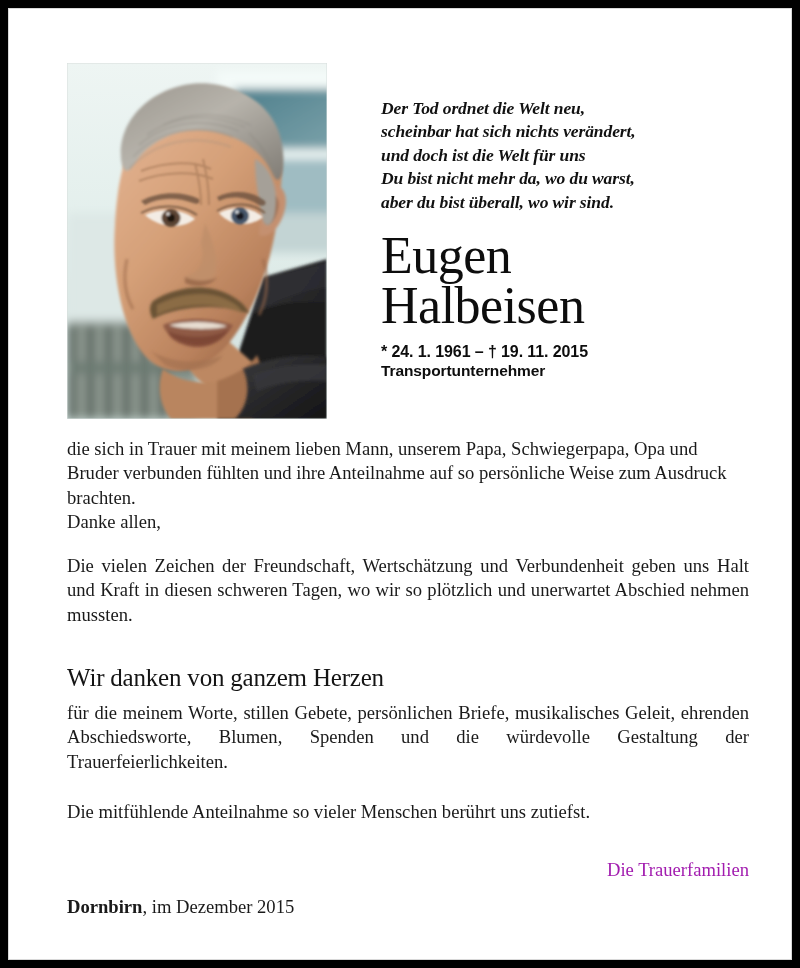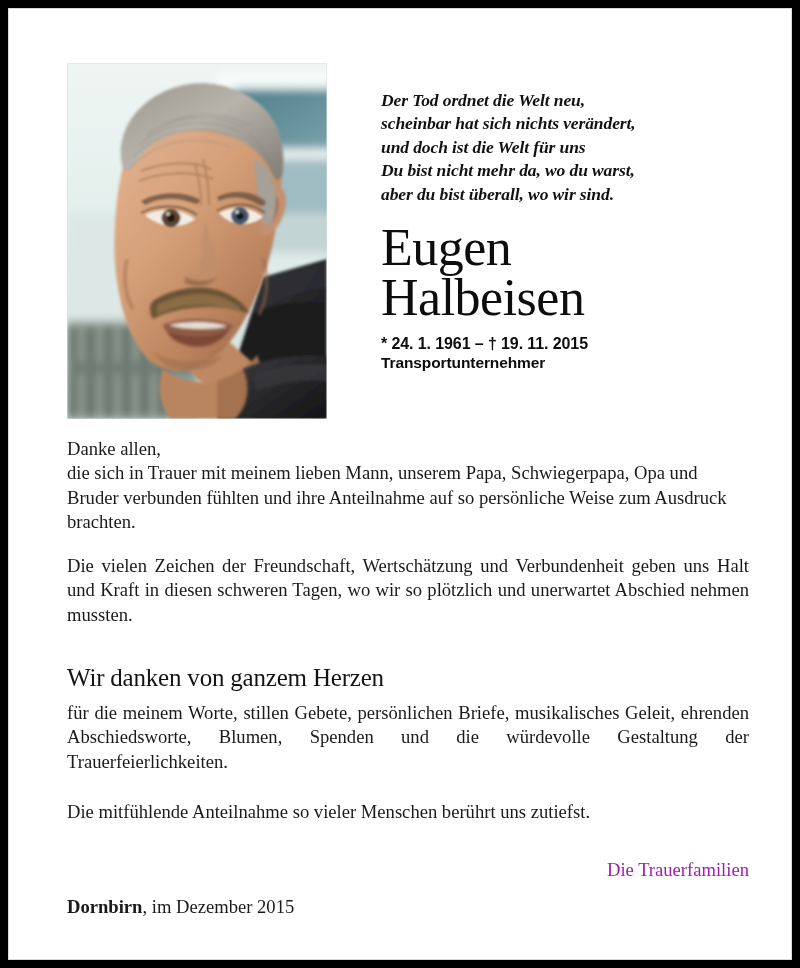--- a/index.html
+++ b/index.html
@@ -48,21 +48,21 @@
     width: 260px;
     height: 356px;
     overflow: hidden;
     background: #cfd9d6;
   }
   .photo svg { display: block; width: 100%; height: 100%; }
 
   .headblock {
     position: absolute;
     left: 372px;
-    top: 80px;
+    top: 88px;
     width: 370px;
   }
 
   .quote {
     font-family: "Liberation Serif", "DejaVu Serif", serif;
     font-style: italic;
     font-weight: 700;
     font-size: 17.5px;
     line-height: 23.4px;
     color: #111111;
@@ -317,22 +317,22 @@
           <span class="ln">Halbeisen</span>
         </div>
 
         <div class="dates">* 24. 1. 1961 – † 19. 11. 2015</div>
         <div class="role">Transportunternehmer</div>
       </div>
     </div>
 
     <div class="body">
 
+      <p class="p">die sich in Trauer mit meinem lieben Mann, unserem Papa, Schwiegerpapa, Opa und Bruder verbunden fühlten und ihre Anteilnahme auf so persönliche Weise zum Ausdruck brachten.</p>
       <p class="p">Danke allen,</p>
-      <p class="p">die sich in Trauer mit meinem lieben Mann, unserem Papa, Schwiegerpapa, Opa und Bruder verbunden fühlten und ihre Anteilnahme auf so persönliche Weise zum Ausdruck brachten.</p>
 
       <div class="gap-a"></div>
 
       <p class="p justify">Die vielen Zeichen der Freundschaft, Wertschätzung und Verbundenheit geben uns Halt und Kraft in diesen schweren Tagen, wo wir so plötzlich und unerwartet Abschied nehmen mussten.</p>
 
       <div class="gap-b"></div>
 
       <p class="thanks-head">Wir danken von ganzem Herzen</p>
       <p class="p justify">für die meinem Worte, stillen Gebete, persönlichen Briefe, musikalisches Geleit, ehrenden Abschiedsworte, Blumen, Spenden und die würdevolle Gestaltung der Trauerfeierlichkeiten.</p>
 

